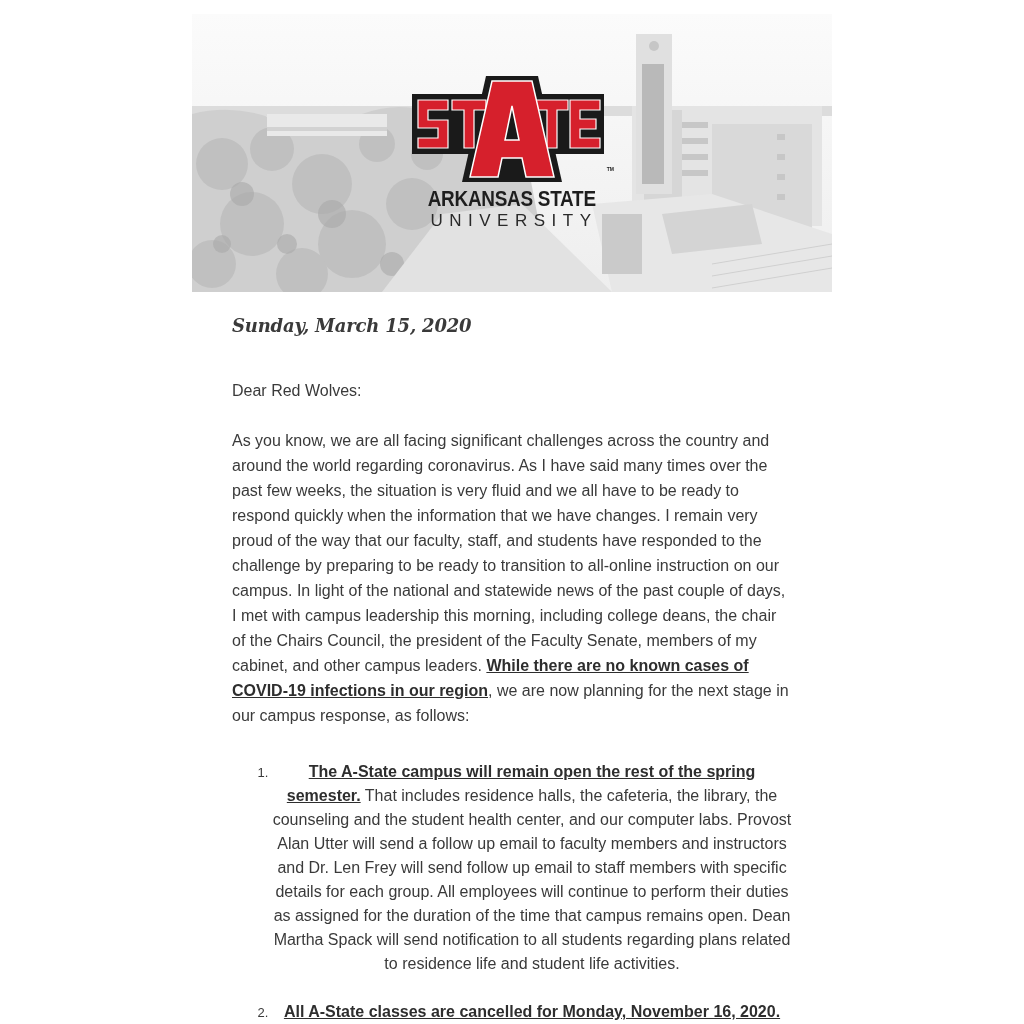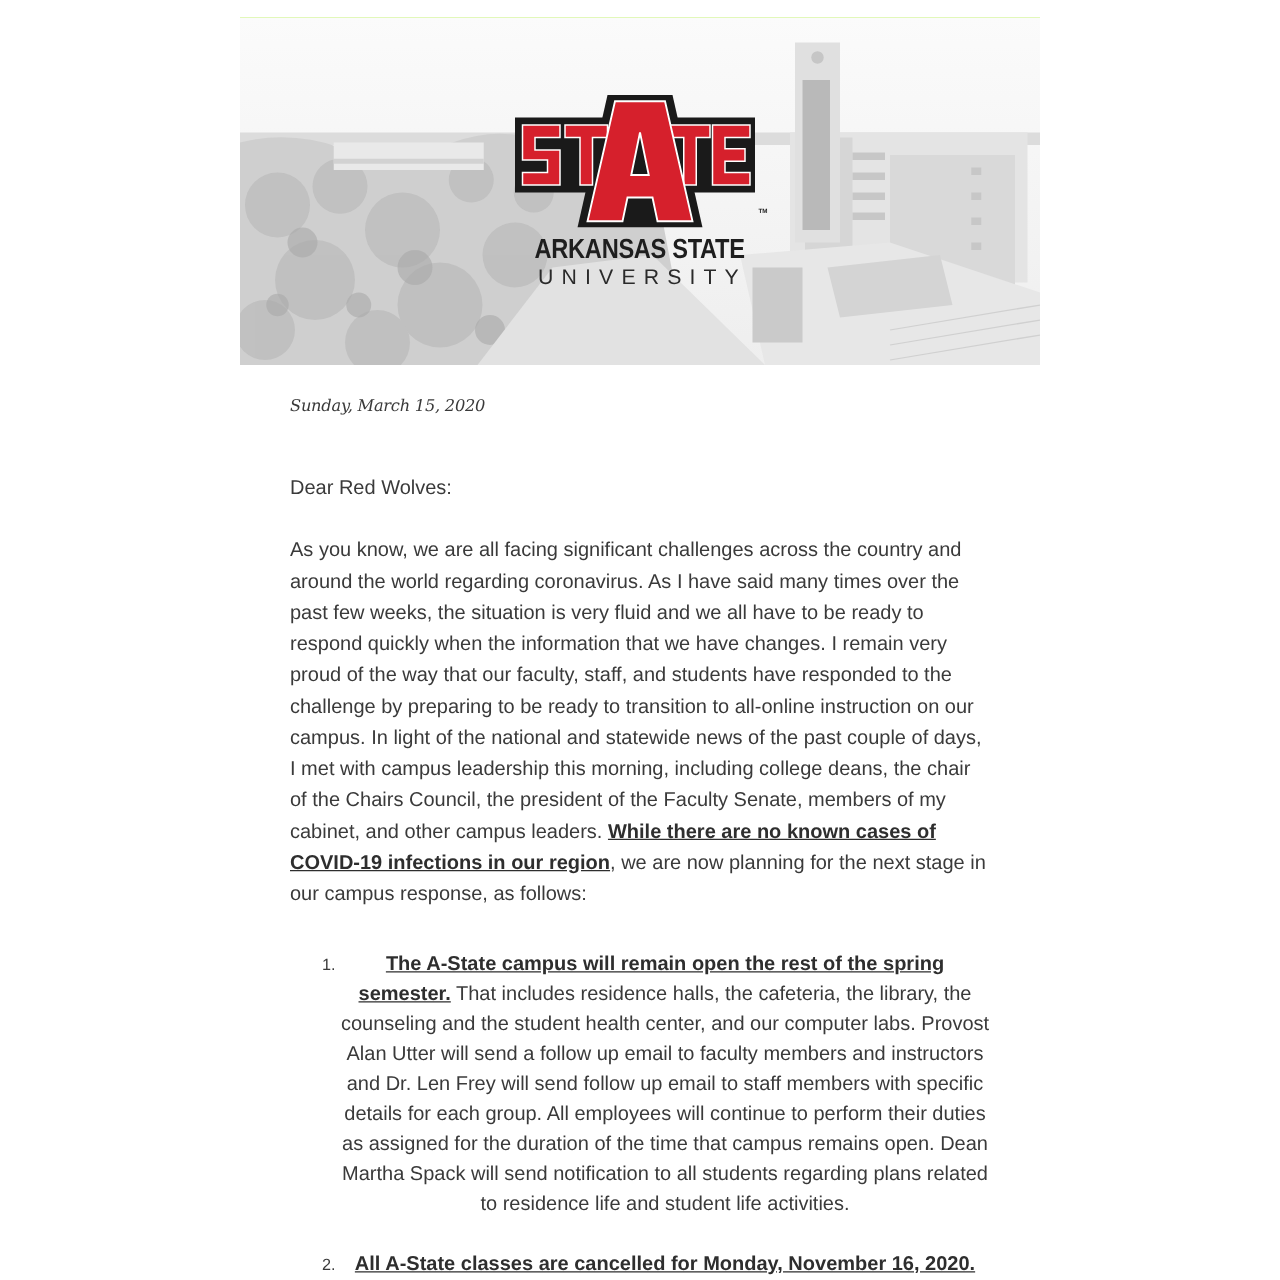--- a/index.html
+++ b/index.html
@@ -1,32 +1,32 @@
 <!DOCTYPE html>
 <html><head>
 <meta charset="utf-8">
 <style>
   html, body { margin: 0; padding: 0; background: #ffffff; }
   body { width: 1024px; height: 1024px; overflow: hidden; position: relative; }
   .email { position: absolute; left: 192px; top: 14px; width: 640px; }
 
   
-  .banner { position: relative; width: 640px; height: 278px; overflow: hidden; background: #bef264; }
+  .banner { position: relative; width: 640px; height: 278px; overflow: hidden; background: #fef9c3; }
   .banner svg.photo { position: absolute; left: 0; top: 0; width: 640px; height: 278px; }
   .logo { position: absolute; left: 220px; top: 62px; width: 200px; }
   .logo-mark { position: relative; width: 200px; height: 106px; }
   .logo-mark svg { width: 200px; height: 106px; display: block; }
   .tm { position: absolute; right: -2px; top: 90px; font: bold 5px "Liberation Sans", sans-serif; color: #222; }
   .wordmark { text-align: center; margin-top: 6px; }
   .wm-line1 { font: bold 22px "Liberation Sans", sans-serif; color: #1e1e1e; letter-spacing: -0.3px; transform: scaleX(0.86); display: inline-block; line-height: 22px; }
   .wm-line2 { font: 17px "Liberation Sans", sans-serif; color: #2a2a2a; letter-spacing: 6.5px; line-height: 20px; margin-top: 1px; padding-left: 4px; }
 
   
   .content { padding: 0 40px; color: #3a3a3a; font-family: "Liberation Sans", sans-serif; font-size: 16px; line-height: 25px; }
-  .date { font-family: "DejaVu Serif", "Liberation Serif", serif; font-style: italic; font-size: 13px; color: #3a3a3a; margin-top: 24px; line-height: 20px; letter-spacing: -0.2px; }
+  .date { font-family: "DejaVu Serif", "Liberation Serif", serif; font-style: italic; font-size: 18px; color: #3a3a3a; margin-top: 24px; line-height: 20px; letter-spacing: -0.2px; font-weight: bold; }
   .salutation { margin-top: 42px; }
   .para { margin-top: 25px; }
   .u-bold { font-weight: bold; text-decoration: underline; color: #2e2e2e; }
   ol.points { margin: 32px 0 0 0; padding: 0 0 0 40px; }
   ol.points li { line-height: 24px; margin-bottom: 24px; padding-left: 0; text-align: center; }
   ol.points li::marker { font-size: 13px; color: #3a3a3a; }
 </style>
 </head>
 <body>
 

